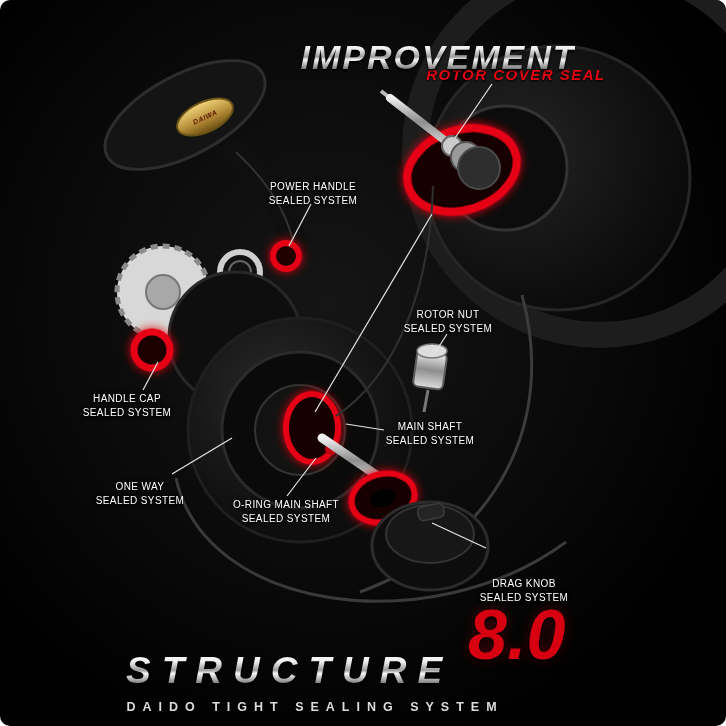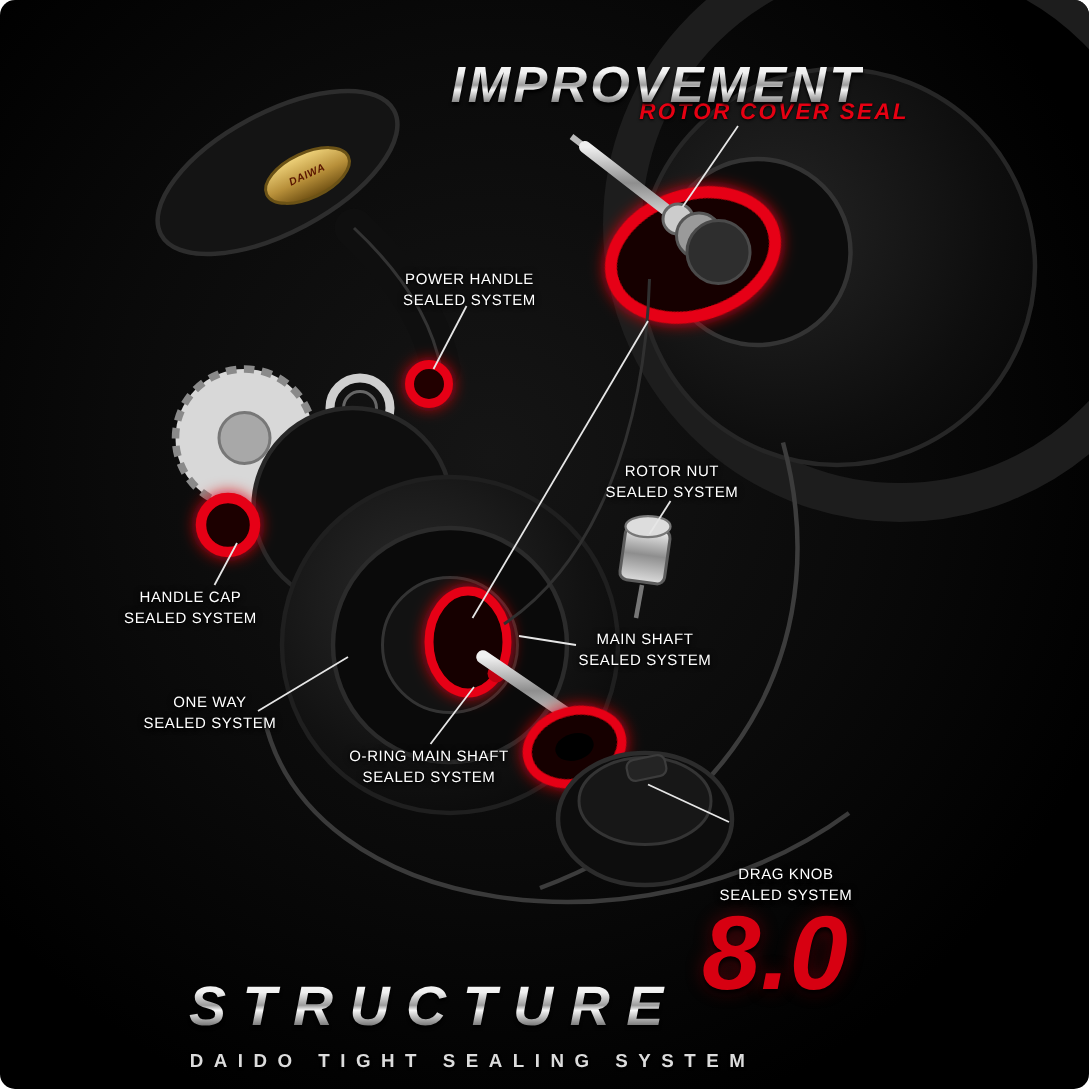--- a/index.html
+++ b/index.html
@@ -158,21 +158,21 @@
   <div class="abs metal center-x title-main">IMPROVEMENT</div>
 
   <div class="callout" style="left:313px;top:180px;">POWER HANDLE
 SEALED SYSTEM</div>
   <div class="callout" style="left:448px;top:308px;">ROTOR NUT
 SEALED SYSTEM</div>
   <div class="callout" style="left:127px;top:392px;">HANDLE CAP
 SEALED SYSTEM</div>
   <div class="callout" style="left:430px;top:420px;">MAIN SHAFT
 SEALED SYSTEM</div>
-  <div class="callout" style="left:140px;top:462px;">ONE WAY
+  <div class="callout" style="left:140px;top:480px;">ONE WAY
 SEALED SYSTEM</div>
   <div class="callout" style="left:286px;top:498px;">O-RING MAIN SHAFT
 SEALED SYSTEM</div>
   <div class="callout" style="left:524px;top:540px;margin-top:37px;">DRAG KNOB
 SEALED SYSTEM</div>
 
   <div class="abs metal footer-line2">STRUCTURE</div>
   <div class="abs footer-version">8.0</div>
   <div class="abs tagline">DAIDO TIGHT SEALING SYSTEM</div>
 

